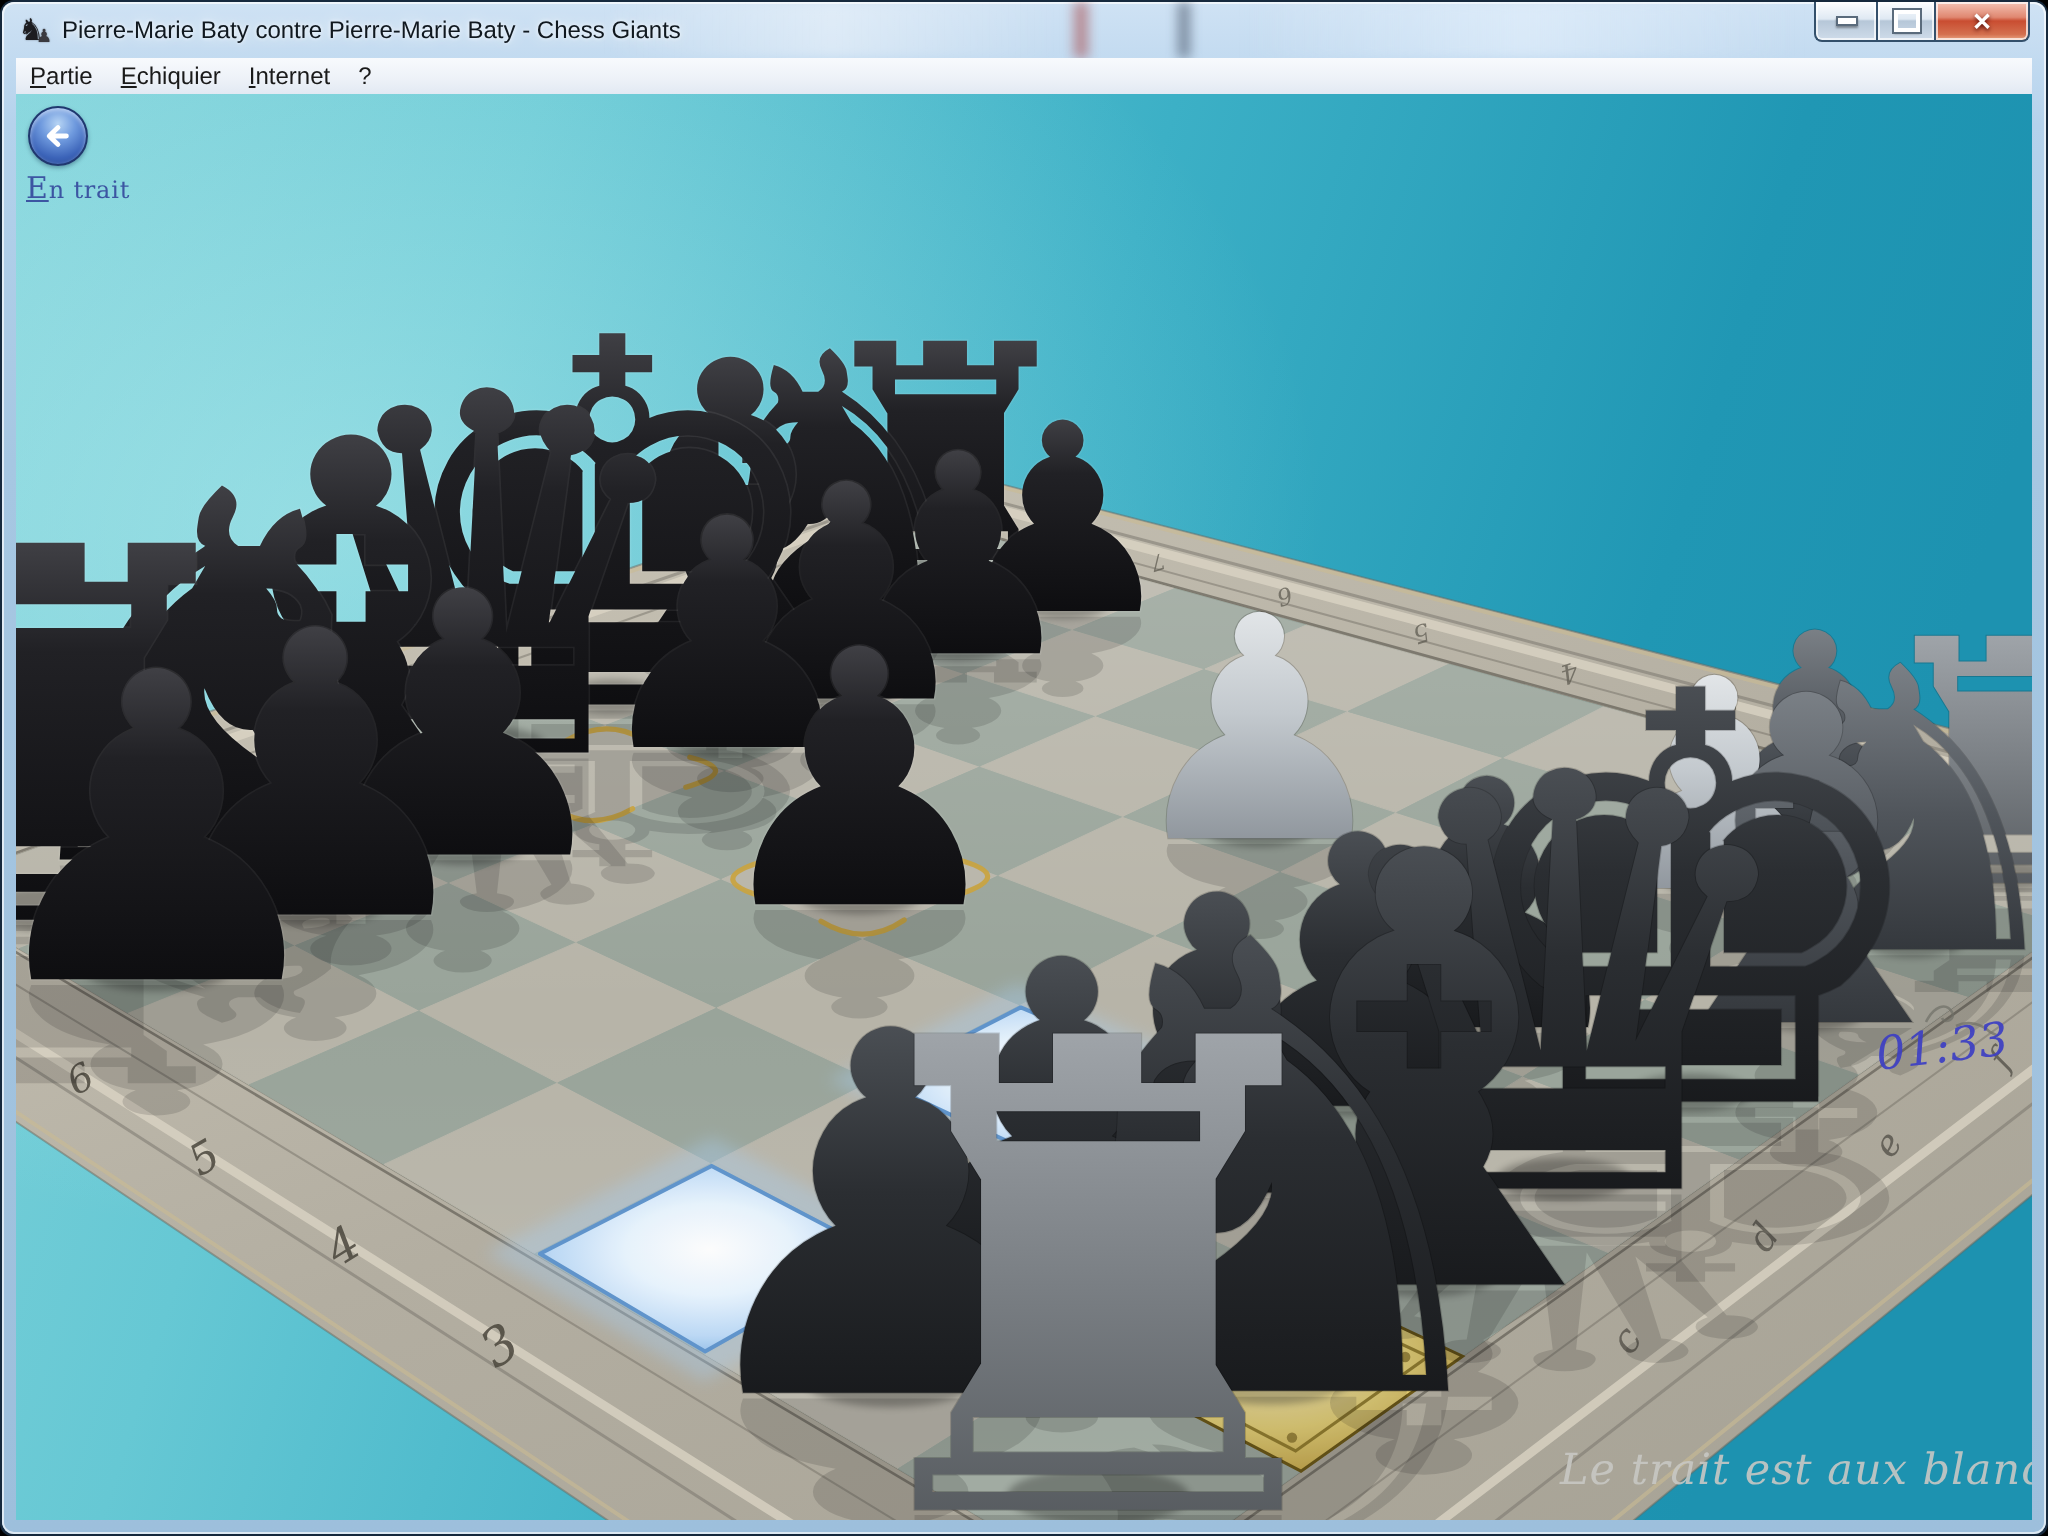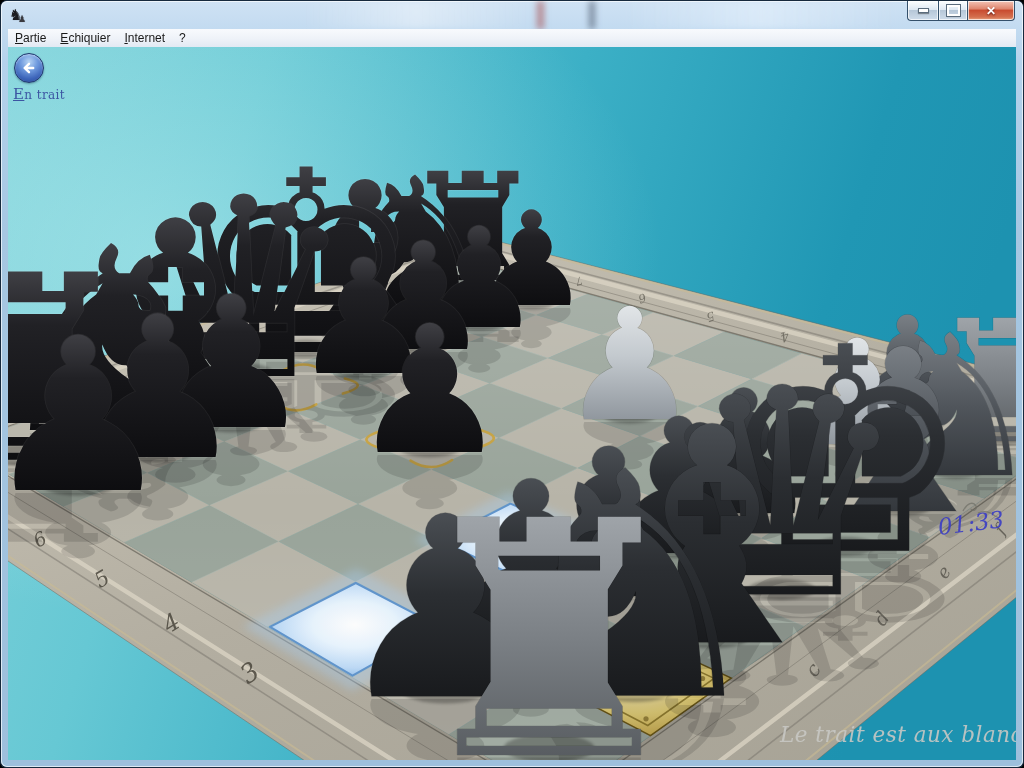--- a/index.html
+++ b/index.html
@@ -47,20 +47,21 @@
 
 <div id="window">
   <div id="glass"></div>
 
   <div id="titlebar">
     <div class="smudge" style="left:300px;width:230px;background:linear-gradient(90deg,transparent,rgba(255,255,255,.38),transparent);"></div>
     <div class="smudge" style="left:536px;width:7px;background:rgba(165,70,70,.55);"></div>
     <div class="smudge" style="left:588px;width:6px;background:rgba(45,55,75,.5);"></div>
     <div class="smudge" style="left:620px;width:280px;background:linear-gradient(90deg,transparent,rgba(235,245,255,.5),transparent);"></div>
     <div id="title-icon">♞<span class="mini">♟</span></div>
+    <span id="title-text">Pierre-Marie Baty contre Pierre-Marie Baty - Chess Giants</span>
     <div id="winbtns">
       <div class="wbtn" id="btn-min">
         <div class="glyph-min"></div>
         </div>
       <div class="wbtn" id="btn-max">
         <div class="glyph-max"></div>
         </div>
       <div class="wbtn" id="btn-close">
         <div class="glyph-close">✕</div>
         </div>

